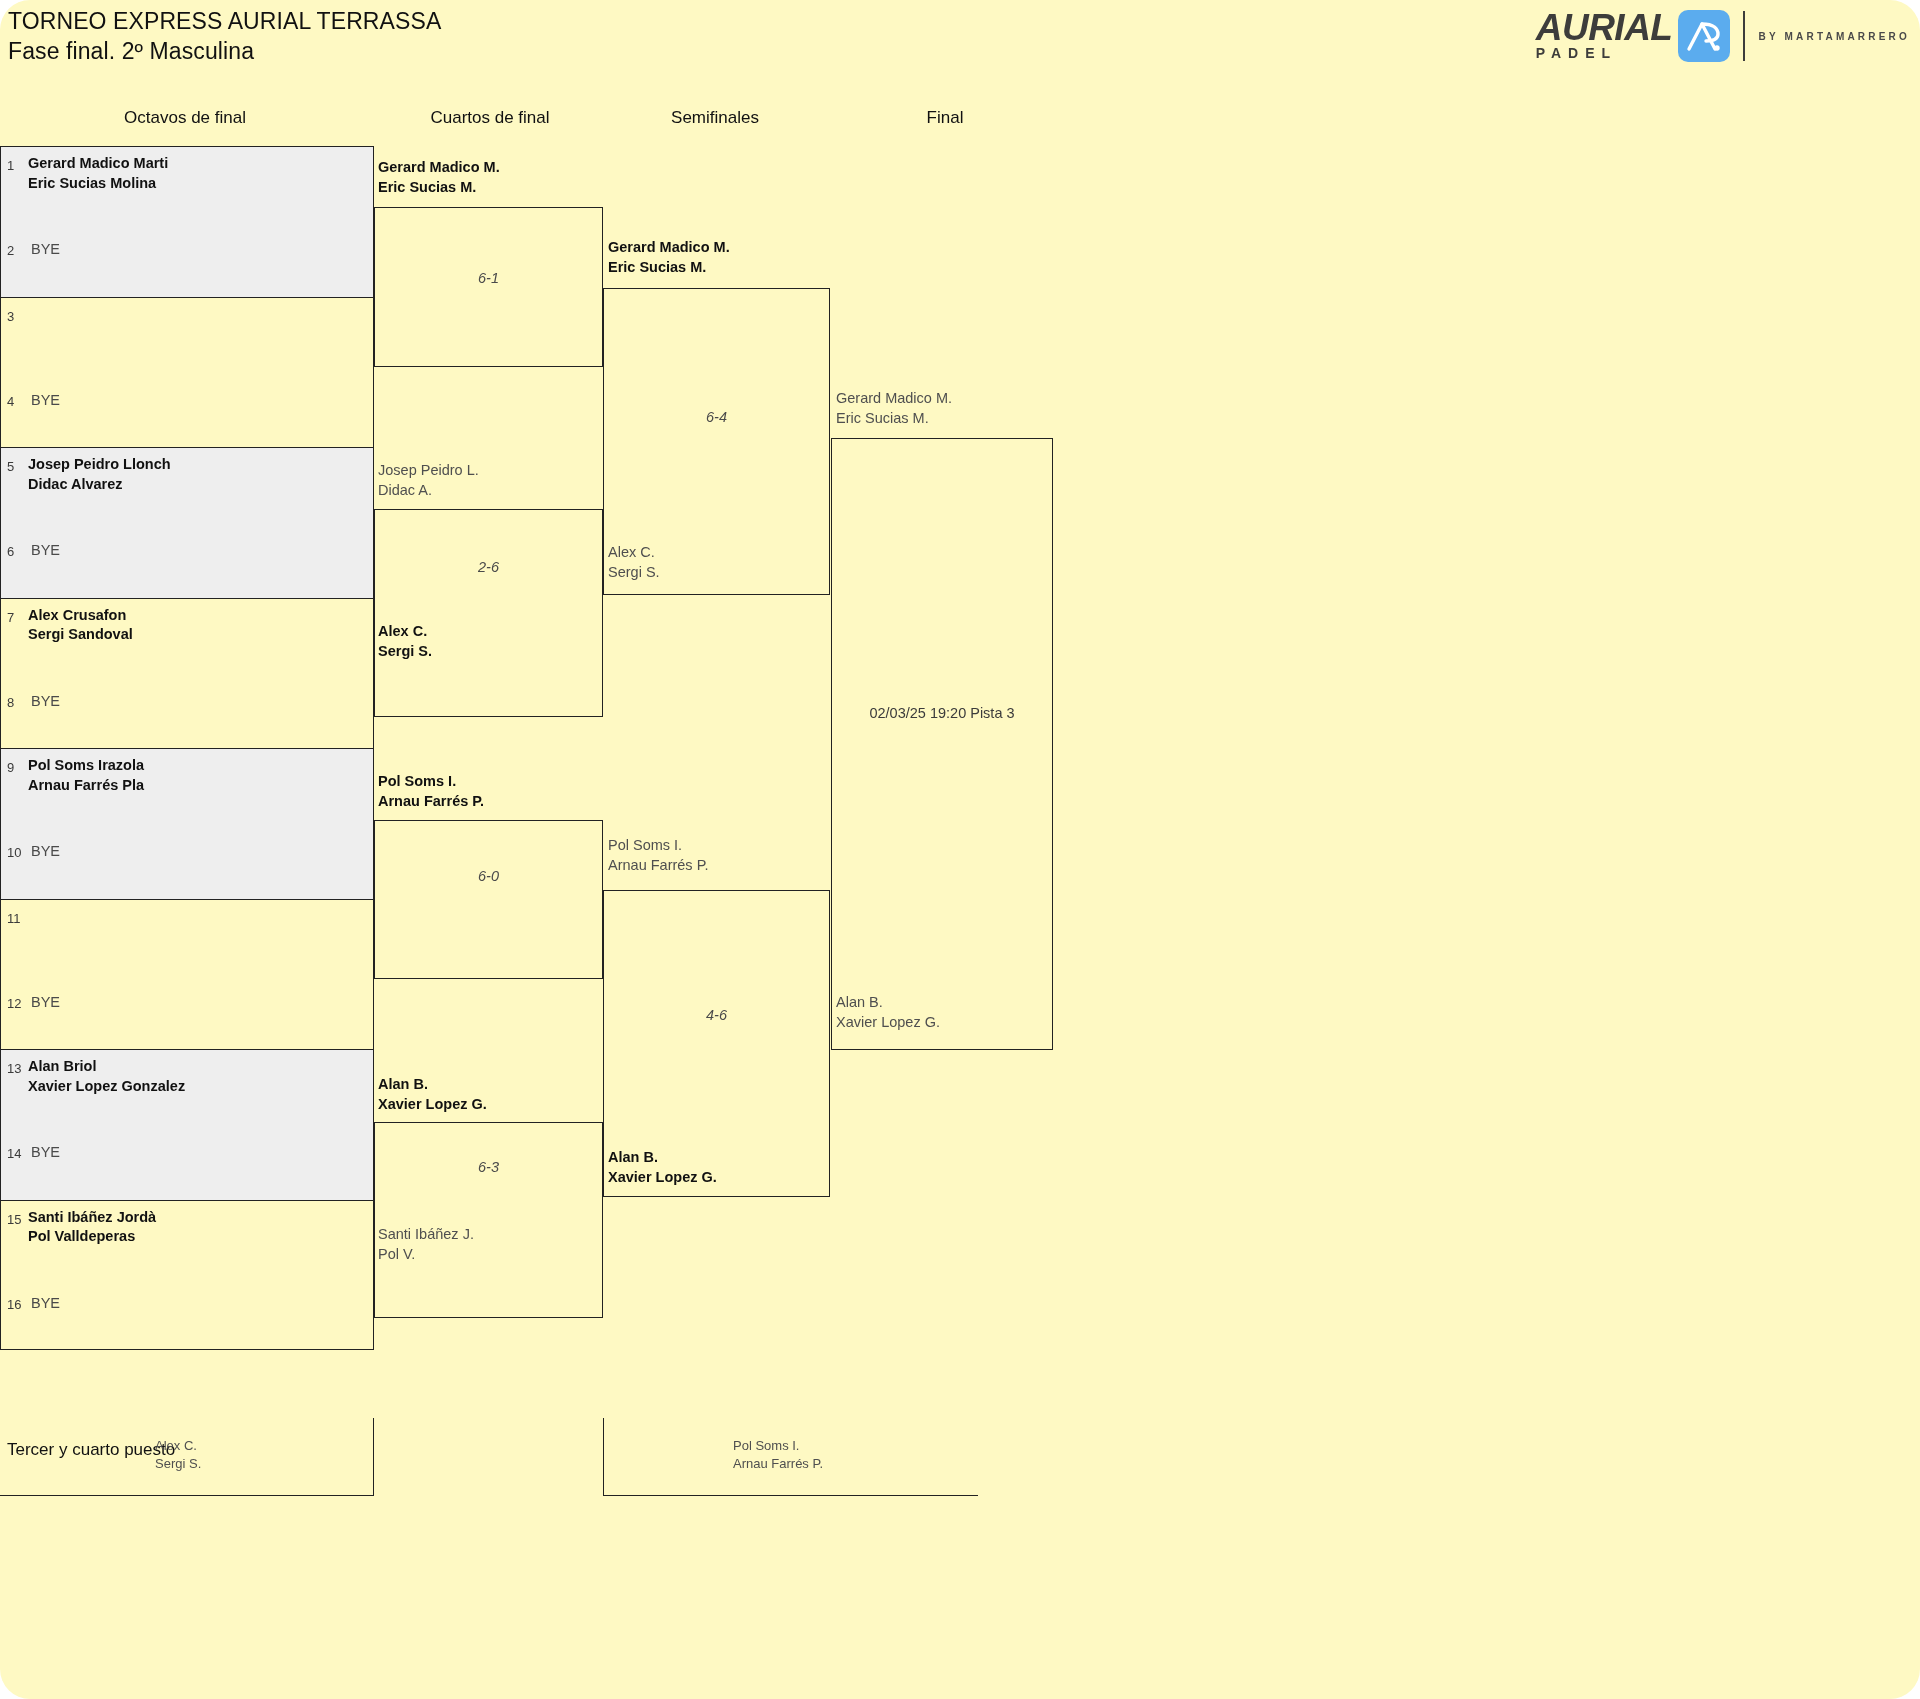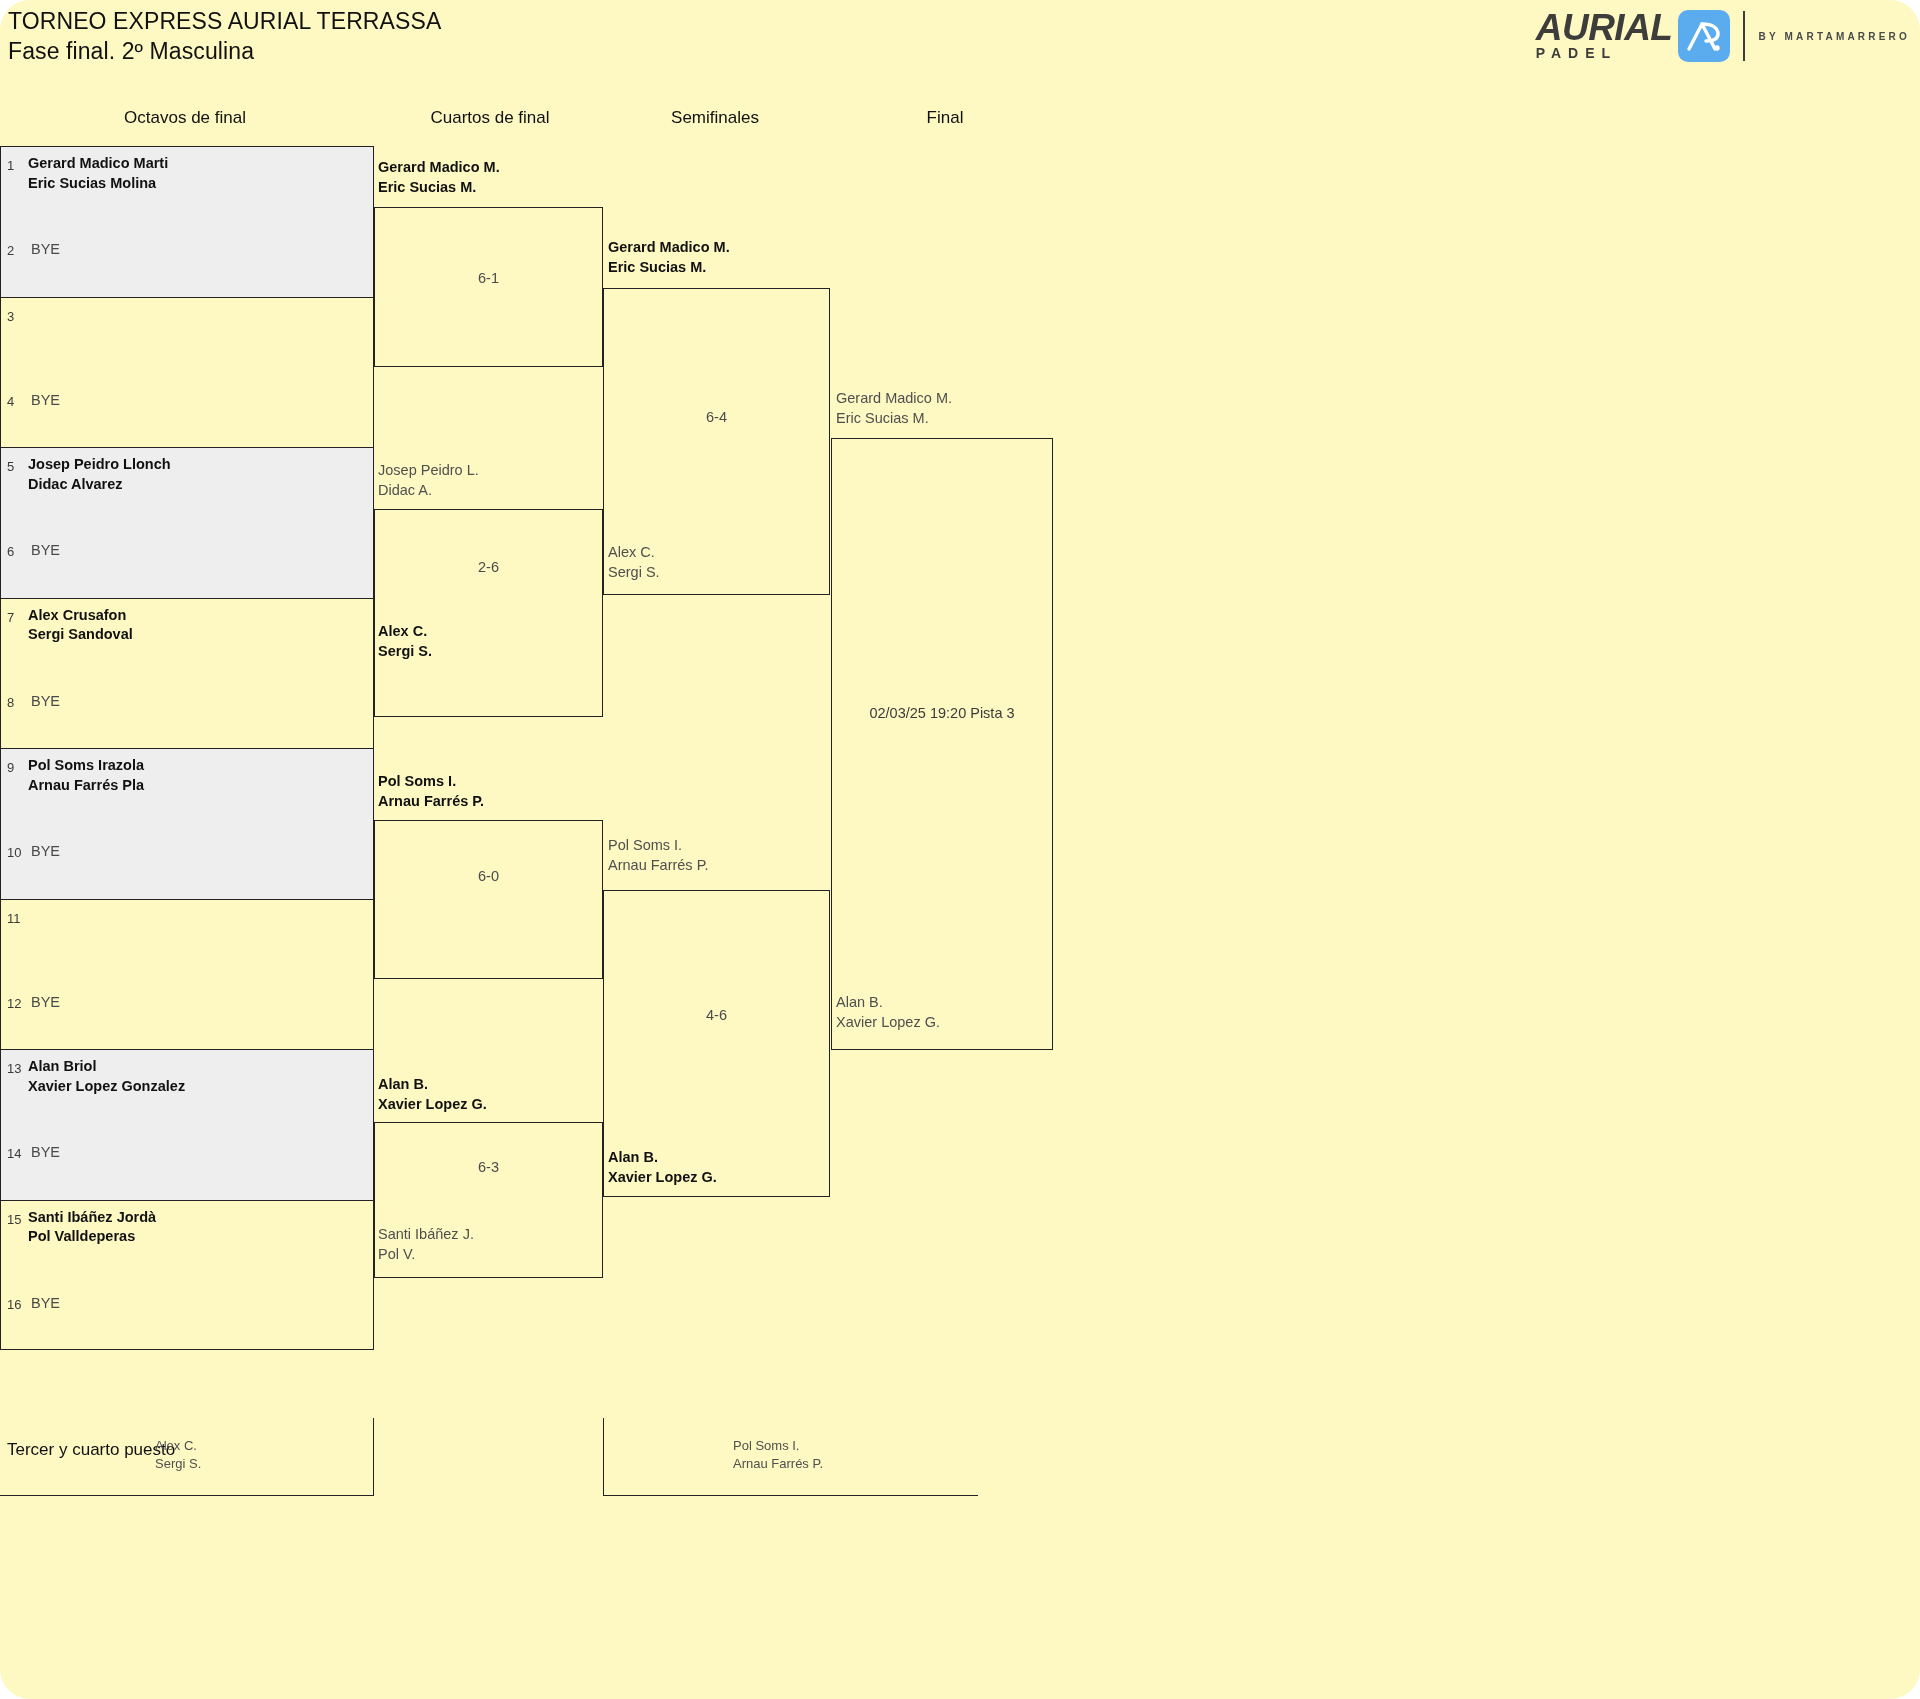--- a/index.html
+++ b/index.html
@@ -155,20 +155,21 @@
     border: 1px solid #222222;
     background: transparent;
   }
   .mbox .score {
     position: absolute;
     left: 0; right: 0;
     text-align: center;
     font-size: 14.5px;
     color: #4a4a4a;
     font-weight: 400;
+    font-style: italic;
   }
   .entrant {
     position: absolute;
     font-size: 14.5px;
     line-height: 19.5px;
     white-space: nowrap;
   }
   .entrant.win { font-weight: 700; color: #111111; }
   .entrant.lose { font-weight: 400; color: #4f4f4f; }
   .entrant.pend { font-weight: 400; color: #4f4f4f; }
@@ -382,21 +383,21 @@
     <div>Arnau Farrés P.</div>
   </div>
   <div class="mbox" style="left:374px; top:820px; width:229px; height:159px;">
     <div class="score" style="top:47px;">6-0</div>
   </div>
 
   <div class="entrant win" style="left:378px; top:1075px;">
     <div>Alan B.</div>
     <div>Xavier Lopez G.</div>
   </div>
-  <div class="mbox" style="left:374px; top:1122px; width:229px; height:156px;">
+  <div class="mbox" style="left:374px; top:1122px; width:229px; height:196px;">
     <div class="score" style="top:36px;">6-3</div>
   </div>
   <div class="entrant lose" style="left:378px; top:1225px;">
     <div>Santi Ibáñez J.</div>
     <div>Pol V.</div>
   </div>
 
   <div class="entrant win" style="left:608px; top:238px;">
     <div>Gerard Madico M.</div>
     <div>Eric Sucias M.</div>

